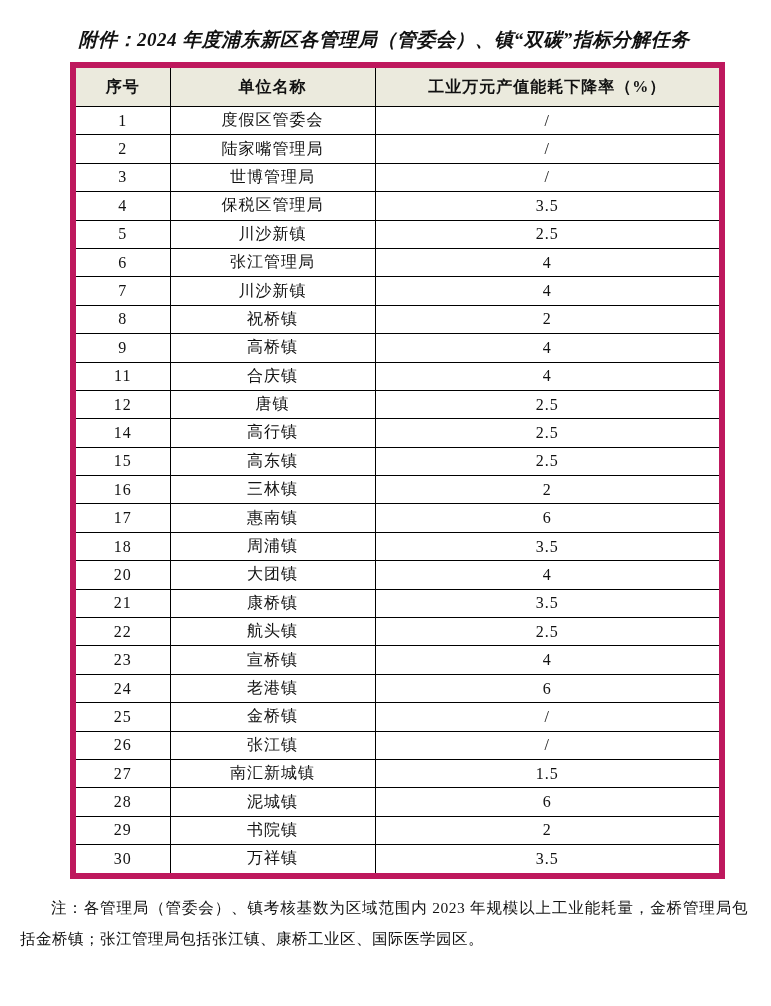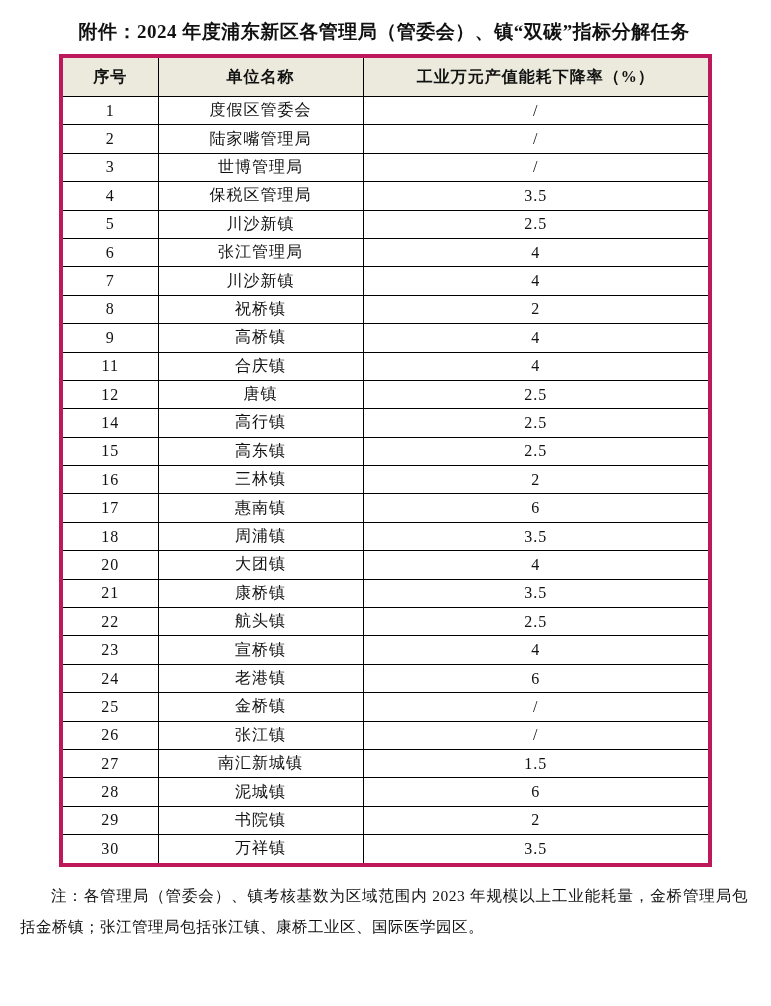--- a/index.html
+++ b/index.html
@@ -12,33 +12,34 @@
   .page {
     position: relative;
     width: 771px;
     height: 1006px;
     background: #ffffff;
     box-sizing: border-box;
     padding: 11px 23px 0 20px;
     overflow: hidden;
   }
   .doc-title {
-    margin: 8px 0 9px 0;
+    margin: 16px 0 9px 0;
     text-align: center;
     font-size: 19px;
     font-weight: bold;
     letter-spacing: 0.5px;
     white-space: nowrap;
+    font-style: italic;
   }
   table.main-table {
     border-collapse: collapse;
     table-layout: fixed;
     width: 649px;
-    margin-left: 39px;
-    border: 4px solid #be185d;
+    margin-left: 50px;
+    border: 6px solid #be185d;
   }
   table.main-table th,
   table.main-table td {
     border: 1px solid #000000;
     text-align: center;
     vertical-align: middle;
     padding: 0 2px;
     overflow: hidden;
   }
   table.main-table th {

